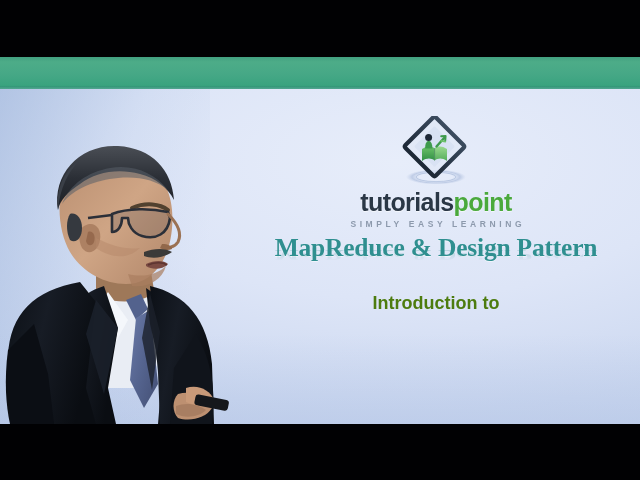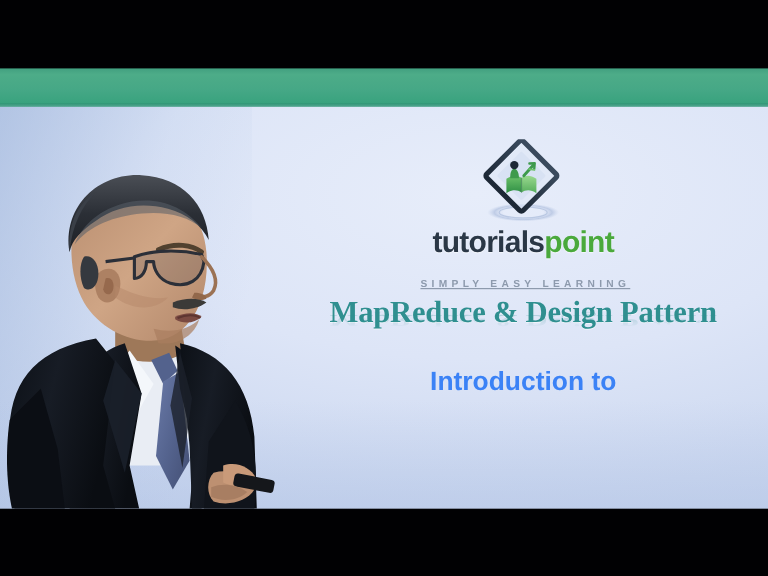--- a/index.html
+++ b/index.html
@@ -99,27 +99,26 @@
     font-size: 25px;
     font-weight: bold;
     letter-spacing: -0.6px;
     line-height: 1;
     text-shadow: 0 1px 1px rgba(255,255,255,.65);
   }
   .wm-dark  { color: #2a3746; text-align: center; }
   .wm-green { color: #4aa93c; text-align: center; }
 
   #logo-tagline {
-    margin-top: 16px;
+    margin-top: 4px;
     font-size: 8.5px;
     font-weight: bold;
     letter-spacing: 3.6px;
     color: #8d9aad;
     text-indent: 3.6px;
-    text-decoration: underline;
   }
 
   
   #title-block {
     position: relative;
     margin-top: 6px;
     height: 44px;
     font-family: Liberation Serif, serif;
   }
   #slide-title {
@@ -144,23 +143,23 @@
     transform-origin: top center;
     opacity: .38;
     -webkit-mask-image: linear-gradient(180deg, rgba(0,0,0,0) 6%, rgba(0,0,0,.9) 100%);
             mask-image: linear-gradient(180deg, rgba(0,0,0,0) 6%, rgba(0,0,0,.9) 100%);
     filter: blur(.4px);
     pointer-events: none;
   }
 
   #slide-subtitle {
     margin-top: 12px;
-    font-size: 22px;
-    font-weight: bold;
-    color: #3b82f6;
+    font-size: 18px;
+    font-weight: bold;
+    color: #4d7c0f;
     line-height: 1.34;
   }
   #slide-subtitle .ln { display: block; }
 
   
   #presenter {
     position: absolute;
     left: 0;
     top: 88px;
     width: 275px;

